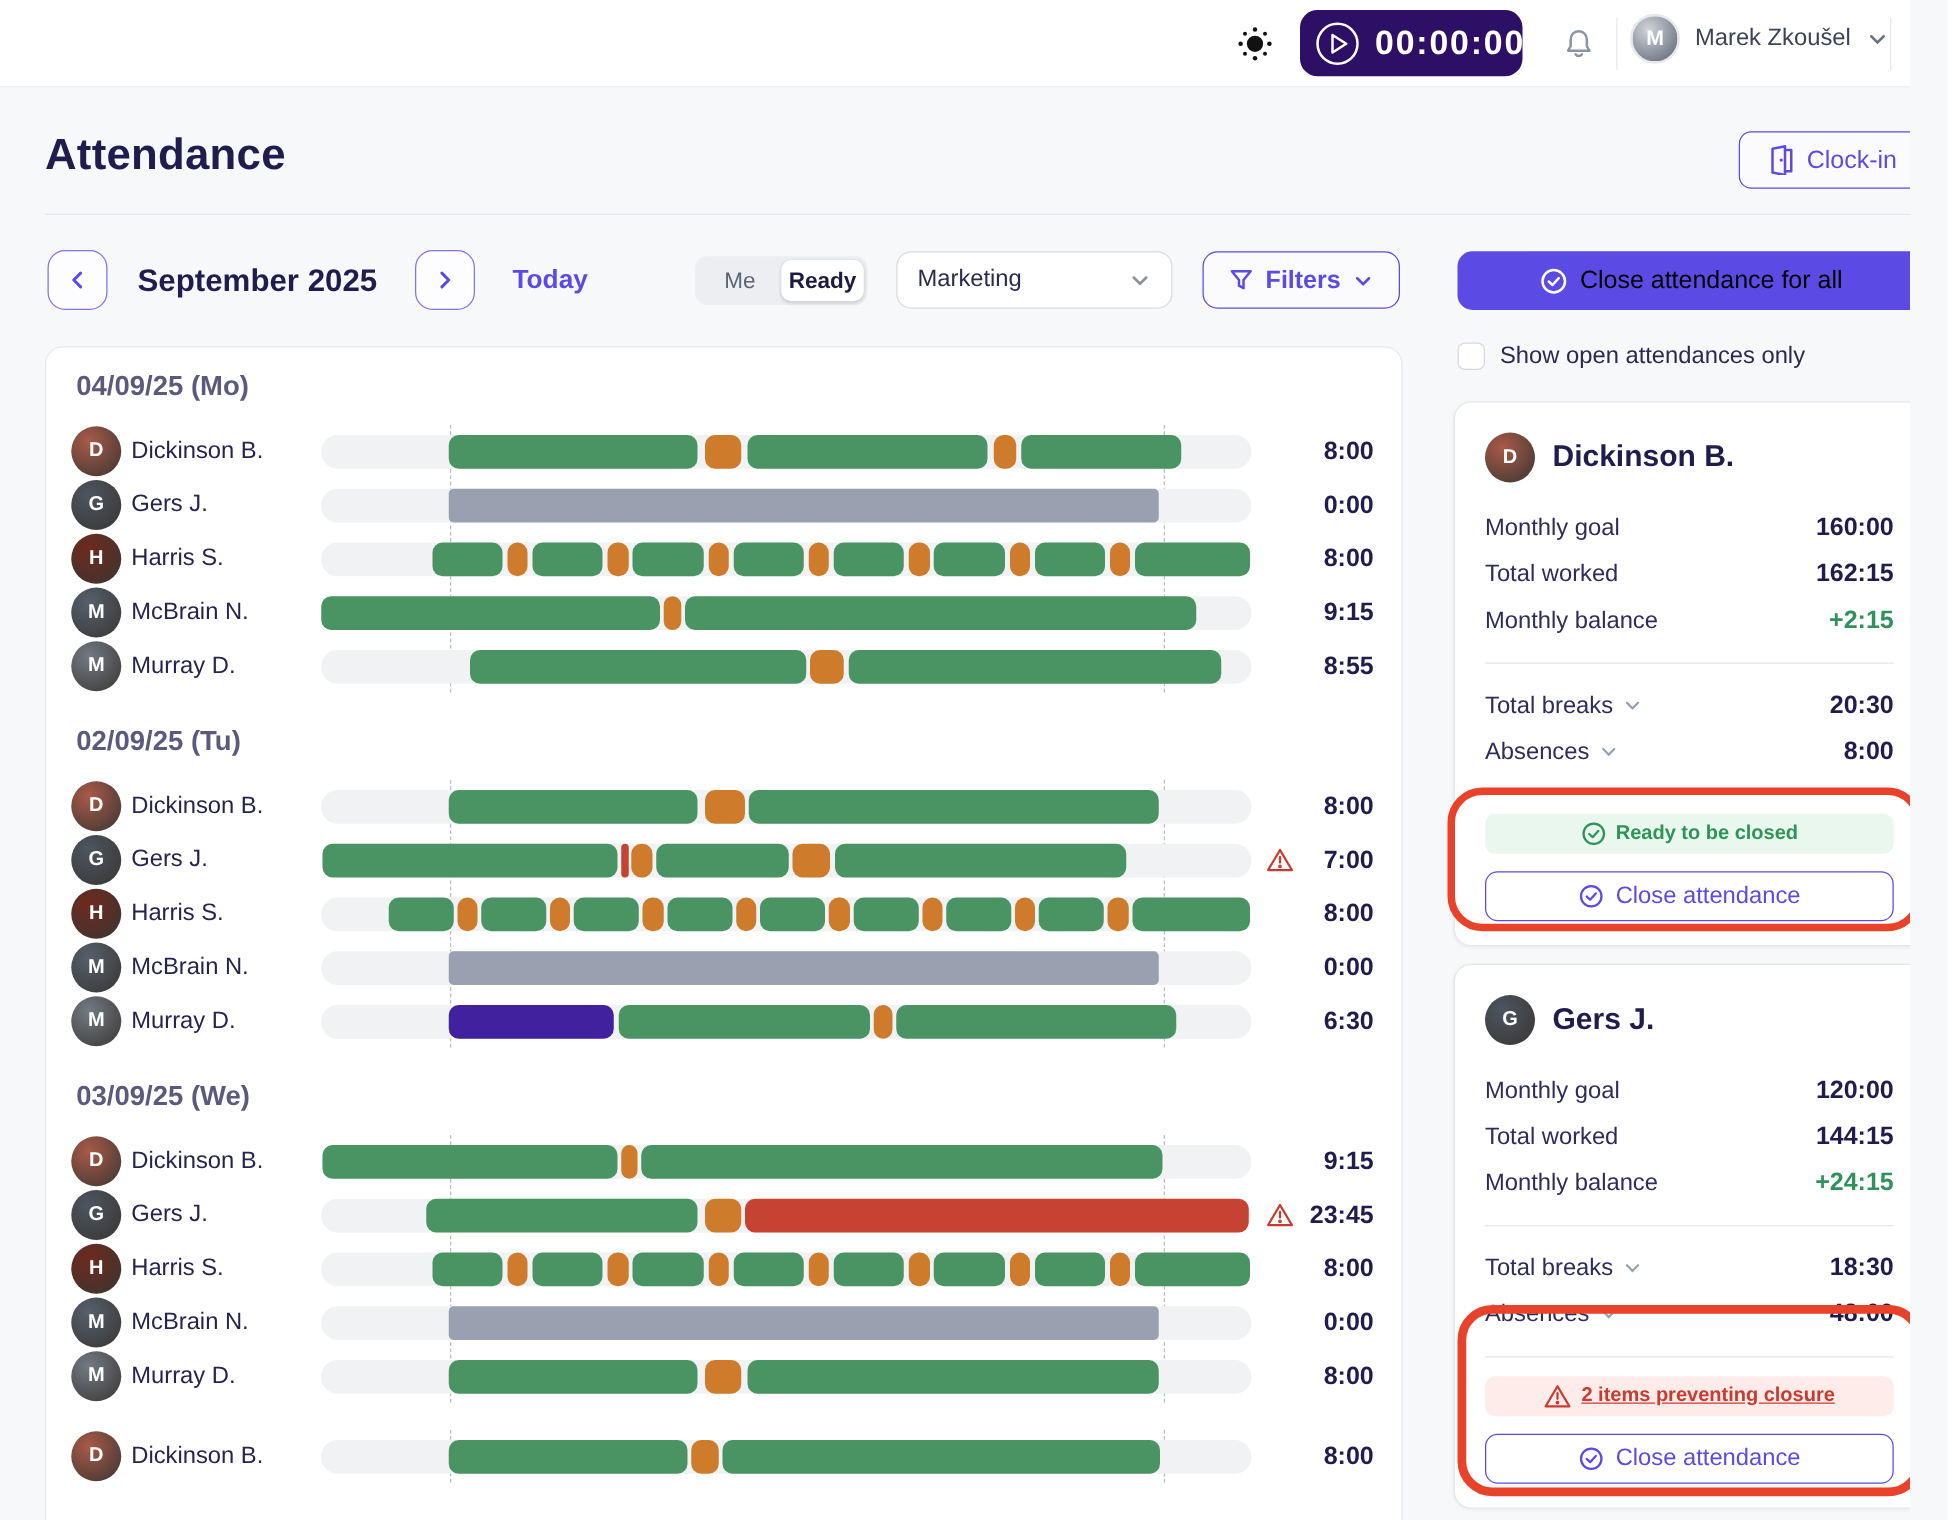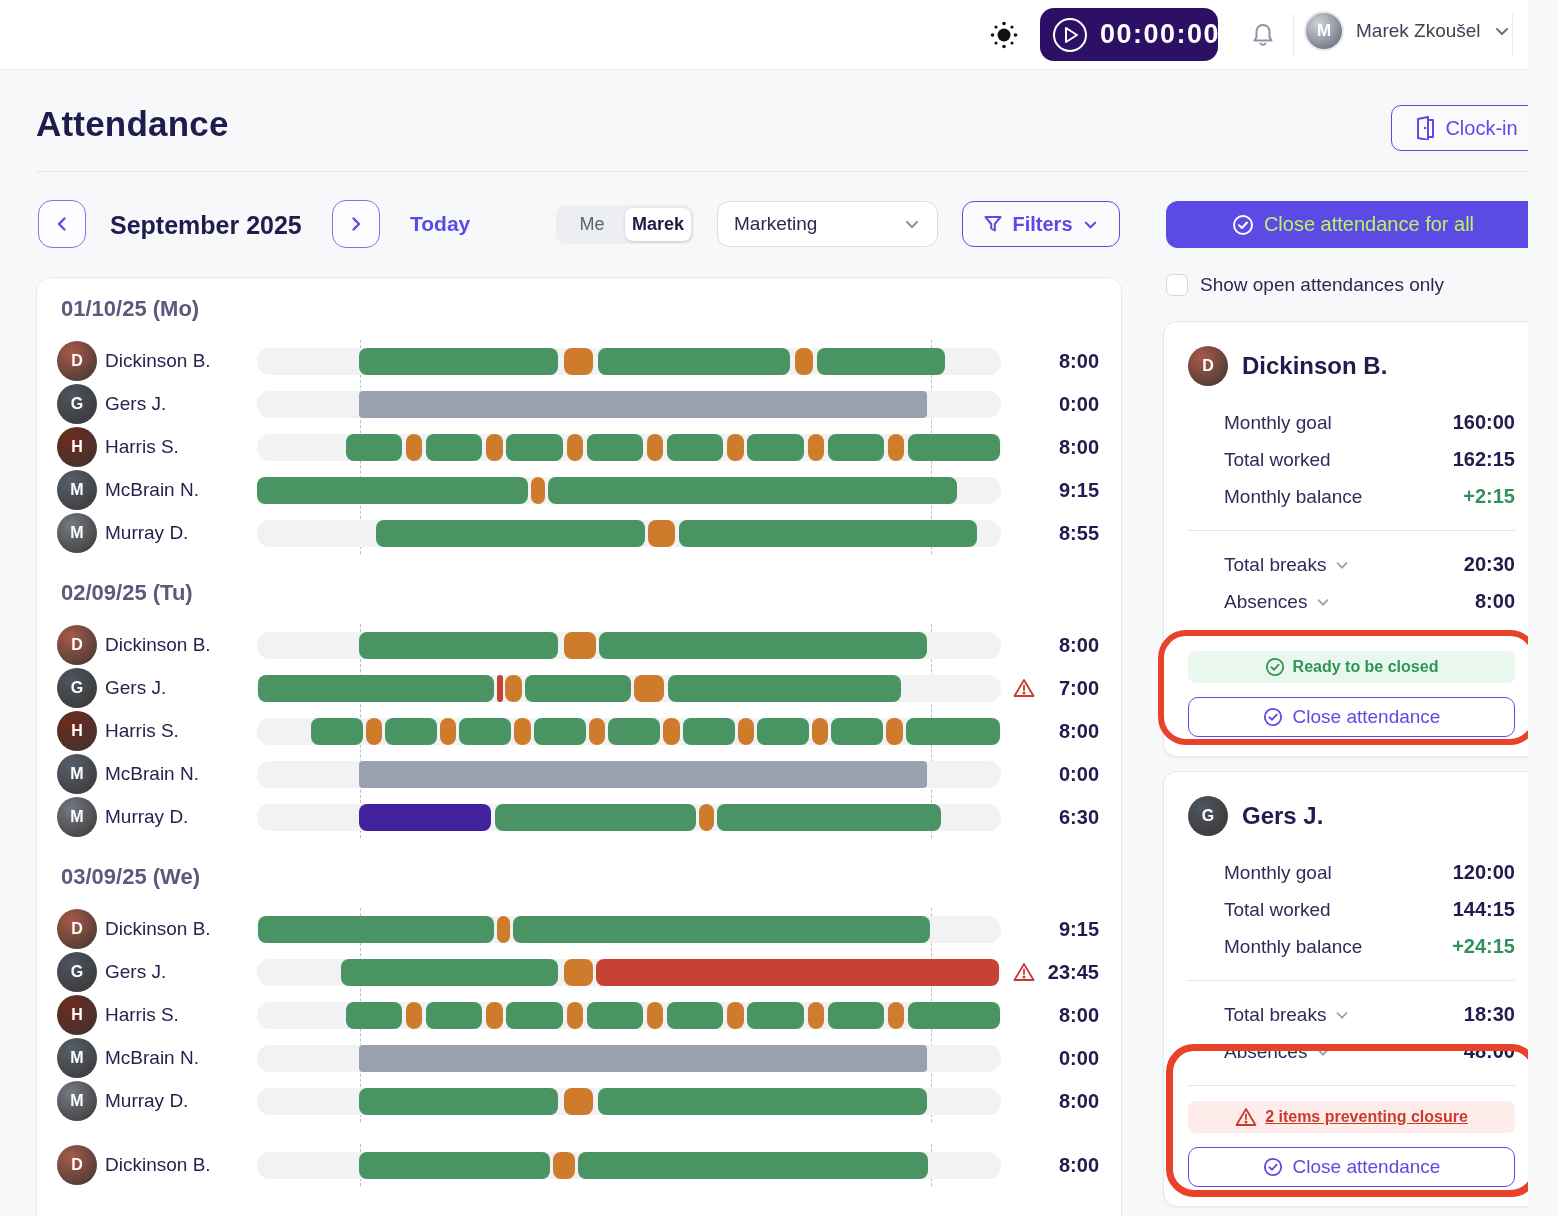--- a/index.html
+++ b/index.html
@@ -27,21 +27,21 @@
   .nav-btn { position:absolute; top:200px; width:48px; height:48px; border:1px solid #7f74ec; border-radius:14px; background:#fdfdff; display:flex; align-items:center; justify-content:center; cursor:pointer; }
   .month-label { position:absolute; left:110px; top:211px; font-size:25px; font-weight:800; color:#201c4e; }
   .today-link { position:absolute; left:410px; top:212px; font-size:21px; color:#5b4be4; font-weight:600; cursor:pointer; }
   .scope-toggle { position:absolute; left:556px; top:205px; width:138px; height:39px; background:#eceef2; border-radius:10px; display:flex; align-items:center; padding:3px; }
   .scope-seg { flex:1; height:33px; display:flex; align-items:center; justify-content:center; font-size:18px; color:#5d6374; cursor:pointer; }
   .scope-seg.active { background:#fff; border-radius:8px; color:#1d1b40; font-weight:600; box-shadow:0 1px 3px rgba(20,20,40,.18); }
   .dept-select { position:absolute; left:717px; top:201px; width:221px; height:46px; background:#fff; border:1px solid #d9dce3; border-radius:12px; display:flex; align-items:center; justify-content:space-between; padding:0 16px; font-size:19px; color:#2b2a50; cursor:pointer; }
   .filters-btn { position:absolute; left:962px; top:201px; width:158px; height:46px; border:1.5px solid #5b4be4; border-radius:12px; background:#fbfbfe; color:#5b4be4; font-size:20px; font-weight:600; display:flex; align-items:center; justify-content:center; gap:9px; cursor:pointer; }
 
   
-  .close-all-btn { position:absolute; left:1166px; top:201px; width:374px; height:47px; background:#5b4be4; border:none; border-radius:12px; color:#bef264; font-size:20px; display:flex; align-items:center; justify-content:center; gap:10px; cursor:pointer; }
+  .close-all-btn { position:absolute; left:1166px; top:201px; width:374px; height:47px; background:#5b4be4; border:none; border-radius:12px; color:#000000; font-size:20px; display:flex; align-items:center; justify-content:center; gap:10px; cursor:pointer; }
   .showopen-row { position:absolute; left:1166px; top:274px; display:flex; align-items:center; gap:12px; }
   .checkbox { width:22px; height:22px; background:#fff; border:1.5px solid #d4d7df; border-radius:6px; cursor:pointer; }
   .showopen-label { font-size:19px; color:#2b2950; }
 
   
   .timeline-card { position:absolute; left:36px; top:277px; width:1086px; height:960px; background:#fff; border:1px solid #e8e9ee; border-radius:14px 14px 0 0; padding:18px 22px 0 20px; overflow:hidden; }
   .day-group { margin-bottom:30px; }
   .day-heading { font-size:22px; font-weight:800; color:#5b5a7d; line-height:26px; margin-bottom:22px; margin-left:4px; }
   .t-rows { position:relative; }
   .vline { position:absolute; top:-4px; bottom:-4px; width:0; border-left:1px dashed #b9bdc8; pointer-events:none; }
@@ -58,21 +58,21 @@
   .seg-purple { background:#41219e; }
   .t-warnslot { width:26px; margin-left:10px; flex:none; display:flex; align-items:center; justify-content:center; }
   .t-total { width:62px; text-align:right; font-size:20px; font-weight:800; color:#201c4e; flex:none; }
 
   
   .emp-card { position:absolute; left:1163px; width:377px; height:436px; background:#fff; border:1px solid #e6e7ec; border-radius:14px; box-shadow:0 1px 3px rgba(25,25,60,.05); padding:24px; }
   .emp-head { display:flex; align-items:center; gap:14px; margin-bottom:18px; }
   .emp-avatar { width:40px; height:40px; border-radius:50%; color:#fff; font-size:16px; font-weight:bold; display:flex; align-items:center; justify-content:center; }
   .emp-name { font-size:24px; font-weight:800; color:#201c4e; }
   .stat-row { display:flex; justify-content:space-between; align-items:center; height:37px; }
-  .stat-label { font-size:19px; color:#2e2c5a;margin-left:36px; }
+  .stat-label { font-size:19px; color:#2e2c5a; }
   .stat-label .chev { margin-left:8px; }
   .stat-value { font-size:20px; font-weight:800; color:#201c4e; }
   .stat-value.pos { color:#31915c; }
   .card-hr { border:none; height:1px; background:#e4e5ea; margin:15px 0; }
   .status-badge { height:32px; border-radius:8px; display:flex; align-items:center; justify-content:center; gap:8px; font-size:16px; font-weight:800; margin-top:10px; }
   .status-ready { background:#e9f7ee; color:#2f9457; }
   .status-blocked { background:#fdecea; color:#cb3a2e;text-decoration:underline; }
   .close-att-btn { width:100%; height:40px; margin-top:14px; background:#fff; border:1.5px solid #5b4be4; border-radius:10px; color:#5b4be4; font-size:19px; display:flex; align-items:center; justify-content:center; gap:10px; cursor:pointer; }
 
   
@@ -158,21 +158,21 @@
   <div class="month-label">September 2025</div>
   <button class="nav-btn" style="left:332px">
     <svg width="18" height="18" viewBox="0 0 18 18" fill="none" stroke="#5b4be4" stroke-width="2.4" stroke-linecap="round" stroke-linejoin="round">
         <path d="M6.5 3.5 L12 9 L6.5 14.5"></path>
       </svg>
   </button>
   <span class="today-link">Today</span>
 
   <div class="scope-toggle">
     <div class="scope-seg">Me</div>
-    <div class="scope-seg active">Marek</div>
+    <div class="scope-seg active">Ready</div>
   </div>
 
   <div class="dept-select">
     <span>Marketing</span>
     <svg width="18" height="18" viewBox="0 0 18 18" fill="none" stroke="#8a8f9c" stroke-width="2" stroke-linecap="round">
         <path d="M4 7 L9 12 L14 7"></path>
       </svg>
   </div>
 
   <button class="filters-btn">
@@ -192,21 +192,21 @@
       </svg>
     <span>Close attendance for all</span>
   </button>
   <div class="showopen-row">
     <div class="checkbox"></div>
     <span class="showopen-label">Show open attendances only</span>
   </div>
 
   <div class="timeline-card" id="timeline-root">
       <div class="day-group">
-        <div class="day-heading">01/10/25 (Mo)</div>
+        <div class="day-heading">04/09/25 (Mo)</div>
         <div class="t-rows">
           <i class="vline" style="left: 302.5px;"></i>
           <i class="vline" style="left: 874px;"></i>
           <div class="t-row">
             <div class="t-avatar" style="background: radial-gradient(circle at 35% 30%, rgb(168, 90, 72), rgb(58, 53, 50));">D</div>
             <div class="t-name">Dickinson B.</div>
             <div class="t-track">
               <div class="seg seg-green" style="left: 13.7%; width: 26.7%;"></div>
               <div class="seg seg-orange" style="left: 41.2%; width: 4%;"></div>
               <div class="seg seg-green" style="left: 45.8%; width: 25.9%;"></div>

